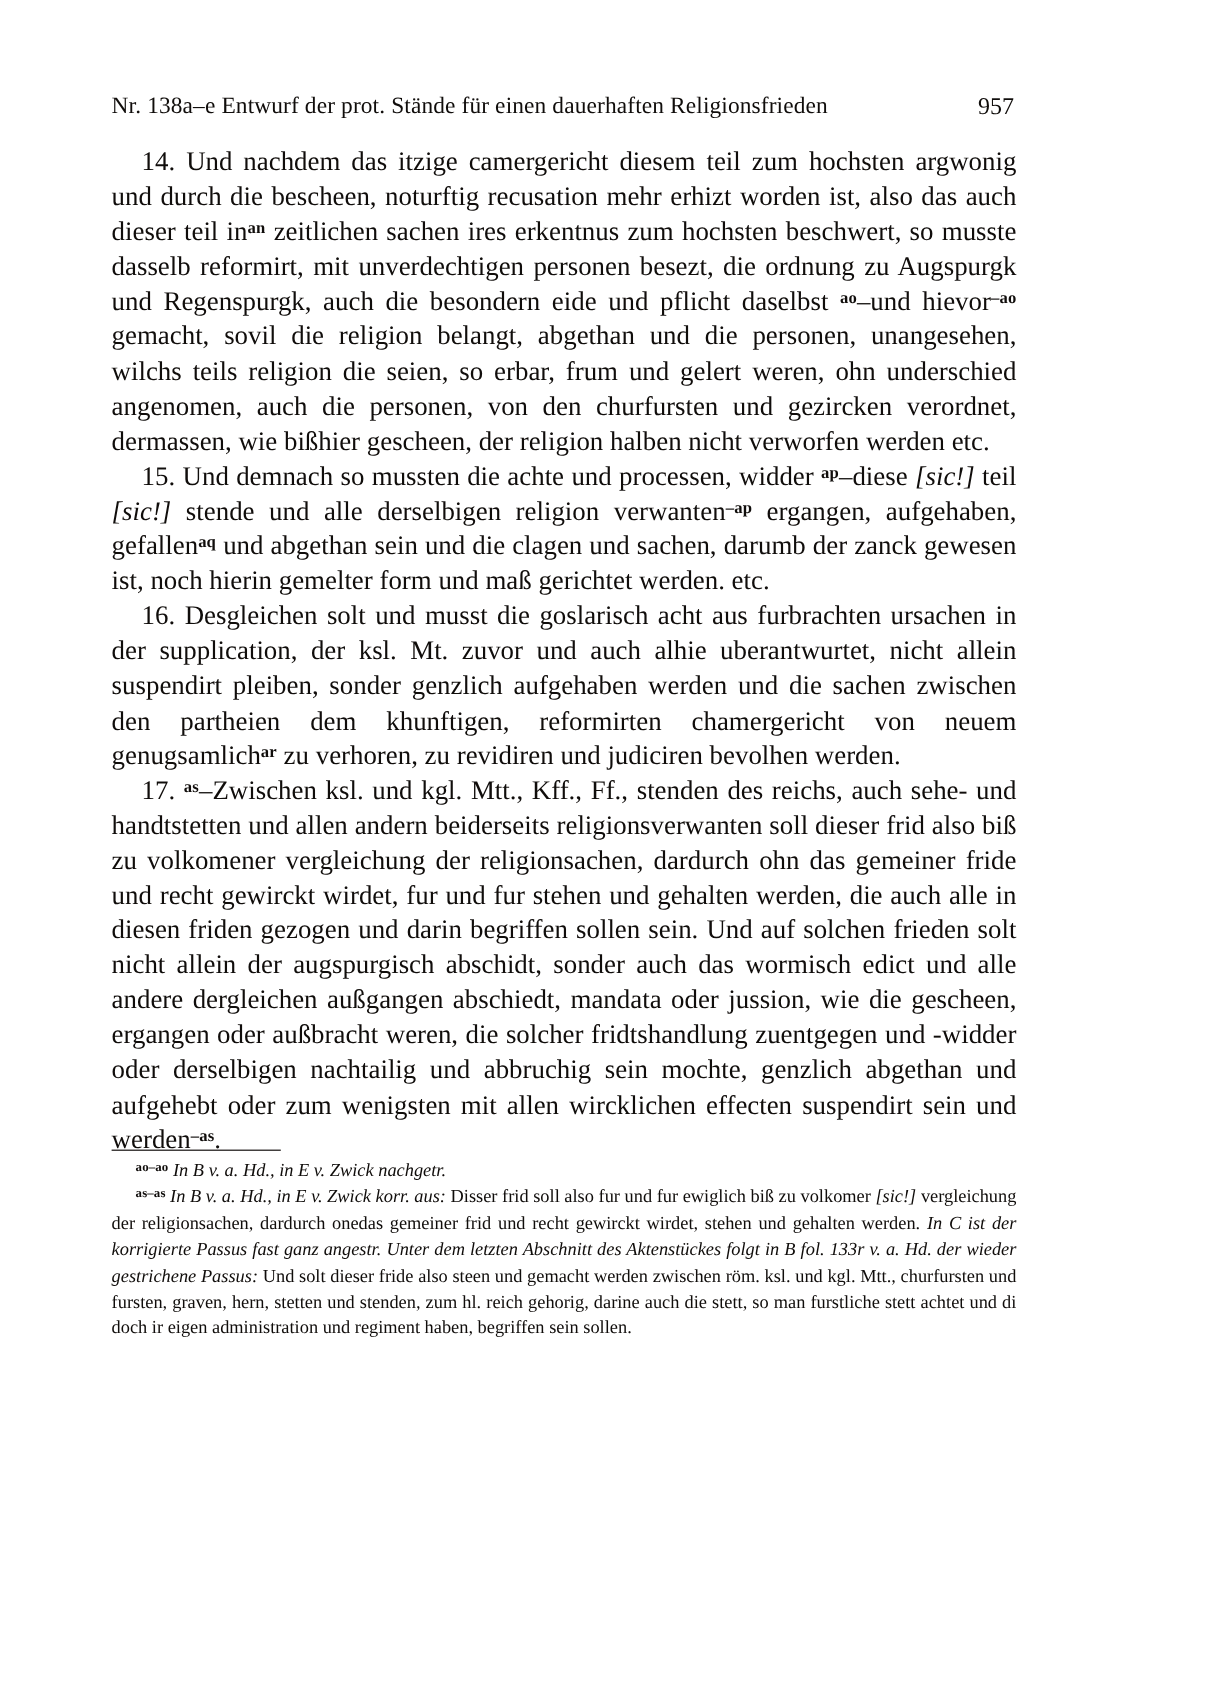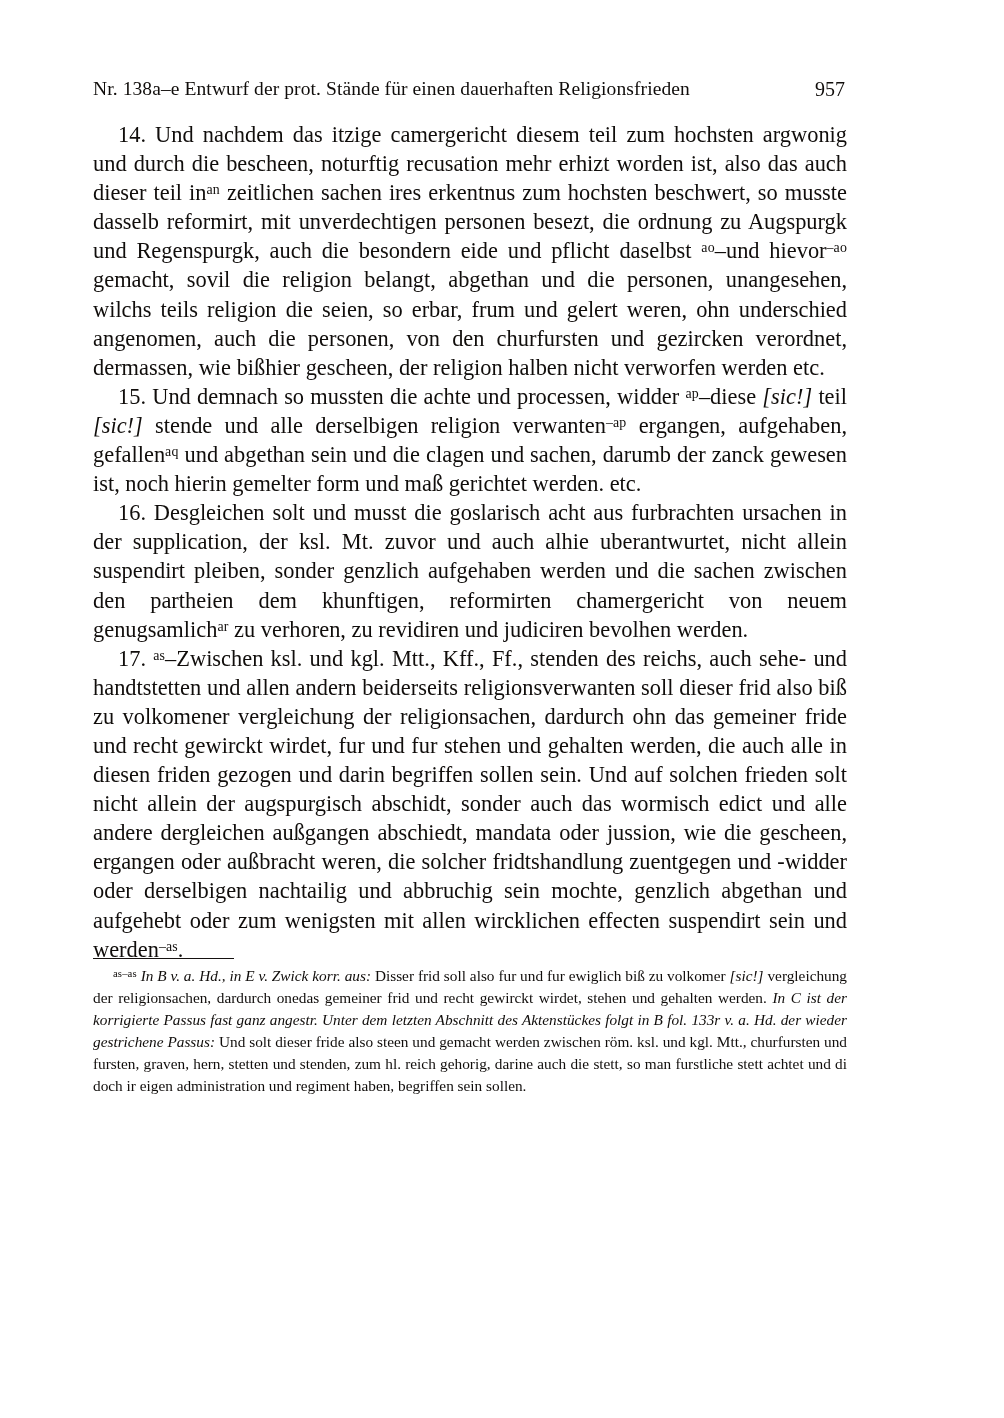--- a/index.html
+++ b/index.html
@@ -88,20 +88,21 @@
     hyphens: none;
   }
 
   
   .it { font-style: italic; }
   .sup {
     font-size: 0.62em;
     vertical-align: 0.42em;
     line-height: 0;
     letter-spacing: 0.01em;
+    font-weight: bold;
   }
   .fn .sup {
     font-size: 0.70em;
     vertical-align: 0.40em;
   }
 </style>
 </head>
 <body>
 
 <div class="page">
@@ -114,17 +115,18 @@
   <div class="body-block">
     <p class="para">14. Und nachdem das itzige camergericht diesem teil zum hochsten argwonig und durch die bescheen, noturftig recusation mehr erhizt worden ist, also das auch dieser teil in<span class="sup">an</span> zeitlichen sachen ires erkentnus zum hochsten beschwert, so musste dasselb reformirt, mit unverdechtigen personen besezt, die ordnung zu Augspurgk und Regenspurgk, auch die besondern eide und pflicht daselbst <span class="sup">ao</span>–und hievor<span class="sup">–ao</span> gemacht, sovil die religion belangt, abgethan und die personen, unangesehen, wilchs teils religion die seien, so erbar, frum und gelert weren, ohn underschied angenomen, auch die personen, von den churfursten und gezircken verordnet, dermassen, wie bißhier gescheen, der religion halben nicht verworfen werden etc.</p>
     <p class="para">15. Und demnach so mussten die achte und processen, widder <span class="sup">ap</span>–diese <span class="it">[sic!]</span> teil <span class="it">[sic!]</span> stende und alle derselbigen religion verwanten<span class="sup">–ap</span> ergangen, aufgehaben, gefallen<span class="sup">aq</span> und abgethan sein und die clagen und sachen, darumb der zanck gewesen ist, noch hierin gemelter form und maß gerichtet werden. etc.</p>
     <p class="para">16. Desgleichen solt und musst die goslarisch acht aus furbrachten ursachen in der supplication, der ksl. Mt. zuvor und auch alhie uberantwurtet, nicht allein suspendirt pleiben, sonder genzlich aufgehaben werden und die sachen zwischen den partheien dem khunftigen, reformirten chamergericht von neuem genugsamlich<span class="sup">ar</span> zu verhoren, zu revidiren und judiciren bevolhen werden.</p>
     <p class="para">17. <span class="sup">as</span>–Zwischen ksl. und kgl. Mtt., Kff., Ff., stenden des reichs, auch sehe- und handtstetten und allen andern beiderseits religionsverwanten soll dieser frid also biß zu volkomener vergleichung der religionsachen, dardurch ohn das gemeiner fride und recht gewirckt wirdet, fur und fur stehen und gehalten werden, die auch alle in diesen friden gezogen und darin begriffen sollen sein. Und auf solchen frieden solt nicht allein der augspurgisch abschidt, sonder auch das wormisch edict und alle andere dergleichen außgangen abschiedt, mandata oder jussion, wie die gescheen, ergangen oder außbracht weren, die solcher fridtshandlung zuentgegen und -widder oder derselbigen nachtailig und abbruchig sein mochte, genzlich abgethan und aufgehebt oder zum wenigsten mit allen wircklichen effecten suspendirt sein und werden<span class="sup">–as</span>.</p>
   </div>
 
   <div class="fn-block">
     <div class="fn-rule"></div>
     <ul class="fn-list">
+      <li class="fn"><span class="sup">ao–ao</span> <span class="it">In B v. a. Hd., in E v. Zwick nachgetr.</span></li>
       <li class="fn"><span class="sup">as–as</span> <span class="it">In B v. a. Hd., in E v. Zwick korr. aus:</span> Disser frid soll also fur und fur ewiglich biß zu volkomer <span class="it">[sic!]</span> vergleichung der religionsachen, dardurch onedas gemeiner frid und recht gewirckt wirdet, stehen und gehalten werden. <span class="it">In C ist der korrigierte Passus fast ganz angestr. Unter dem letzten Abschnitt des Aktenstückes folgt in B fol. 133r v. a. Hd. der wieder gestrichene Passus:</span> Und solt dieser fride also steen und gemacht werden zwischen röm. ksl. und kgl. Mtt., churfursten und fursten, graven, hern, stetten und stenden, zum hl. reich gehorig, darine auch die stett, so man furstliche stett achtet und di doch ir eigen administration und regiment haben, begriffen sein sollen.</li>
     </ul>
   </div>
 
 </div>
 
 </body></html>

